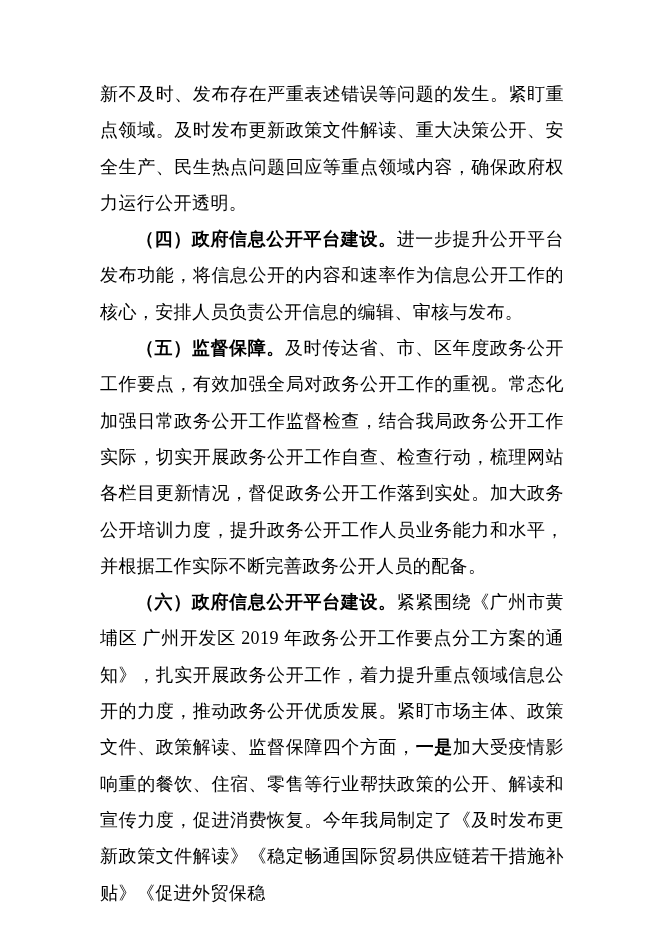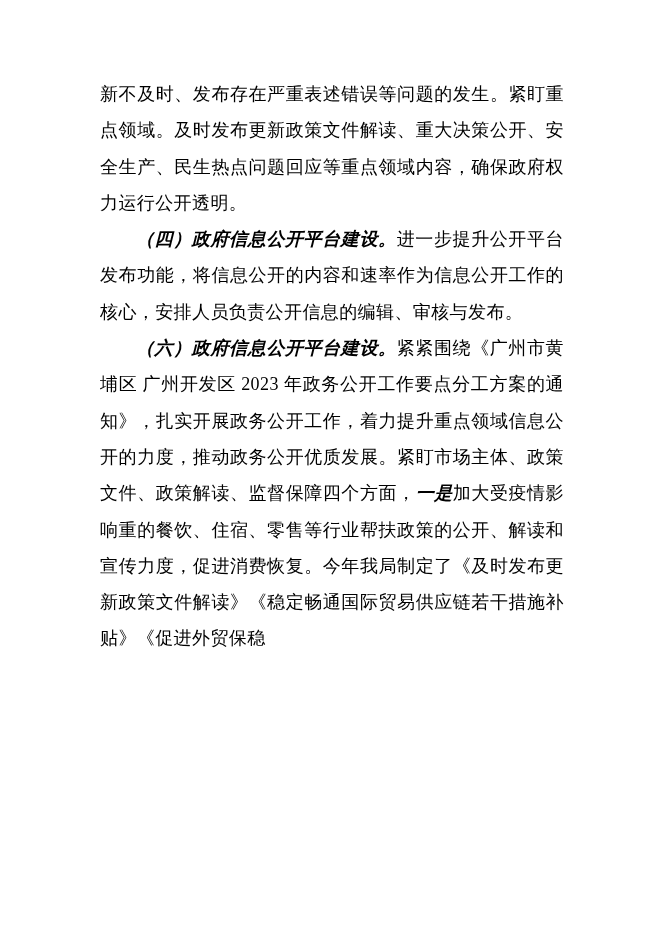--- a/index.html
+++ b/index.html
@@ -30,23 +30,23 @@
   }
   .para.indent {
     text-indent: 2em;
   }
   .run {
     font-weight: normal;
     margin-top: 40px;
   }
   .run.bold {
     font-weight: bold;
-    font-style: italic;
   }
 </style>
 </head>
 <body>
 
 <div class="page" id="document-page">
     <p class="para"><span class="run">新不及时、发布存在严重表述错误等问题的发生。紧盯重点领域。及时发布更新政策文件解读、重大决策公开、安全生产、民生热点问题回应等重点领域内容，确保政府权力运行公开透明。</span></p>
     <p class="para indent"><span class="run bold">（四）政府信息公开平台建设。</span><span class="run">进一步提升公开平台发布功能，将信息公开的内容和速率作为信息公开工作的核心，安排人员负责公开信息的编辑、审核与发布。</span></p>
-    <p class="para indent"><span class="run bold">（六）政府信息公开平台建设。</span><span class="run">紧紧围绕《广州市黄埔区 广州开发区 2023 年政务公开工作要点分工方案的通知》，扎实开展政务公开工作，着力提升重点领域信息公开的力度，推动政务公开优质发展。紧盯市场主体、政策文件、政策解读、监督保障四个方面，</span><span class="run bold">一是</span><span class="run">加大受疫情影响重的餐饮、住宿、零售等行业帮扶政策的公开、解读和宣传力度，促进消费恢复。今年我局制定了《及时发布更新政策文件解读》《稳定畅通国际贸易供应链若干措施补贴》《促进外贸保稳</span></p>
+    <p class="para indent"><span class="run bold">（五）监督保障。</span><span class="run">及时传达省、市、区年度政务公开工作要点，有效加强全局对政务公开工作的重视。常态化加强日常政务公开工作监督检查，结合我局政务公开工作实际，切实开展政务公开工作自查、检查行动，梳理网站各栏目更新情况，督促政务公开工作落到实处。加大政务公开培训力度，提升政务公开工作人员业务能力和水平，并根据工作实际不断完善政务公开人员的配备。</span></p>
+    <p class="para indent"><span class="run bold">（六）政府信息公开平台建设。</span><span class="run">紧紧围绕《广州市黄埔区 广州开发区 2019 年政务公开工作要点分工方案的通知》，扎实开展政务公开工作，着力提升重点领域信息公开的力度，推动政务公开优质发展。紧盯市场主体、政策文件、政策解读、监督保障四个方面，</span><span class="run bold">一是</span><span class="run">加大受疫情影响重的餐饮、住宿、零售等行业帮扶政策的公开、解读和宣传力度，促进消费恢复。今年我局制定了《及时发布更新政策文件解读》《稳定畅通国际贸易供应链若干措施补贴》《促进外贸保稳</span></p>
   </div>
 
 </body></html>

